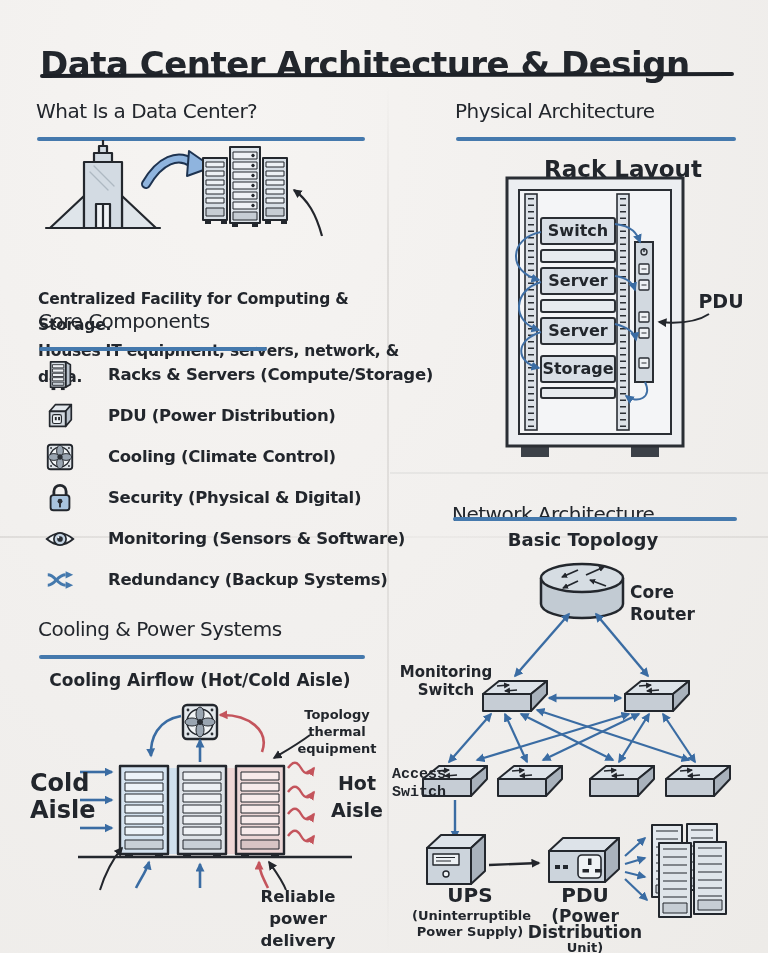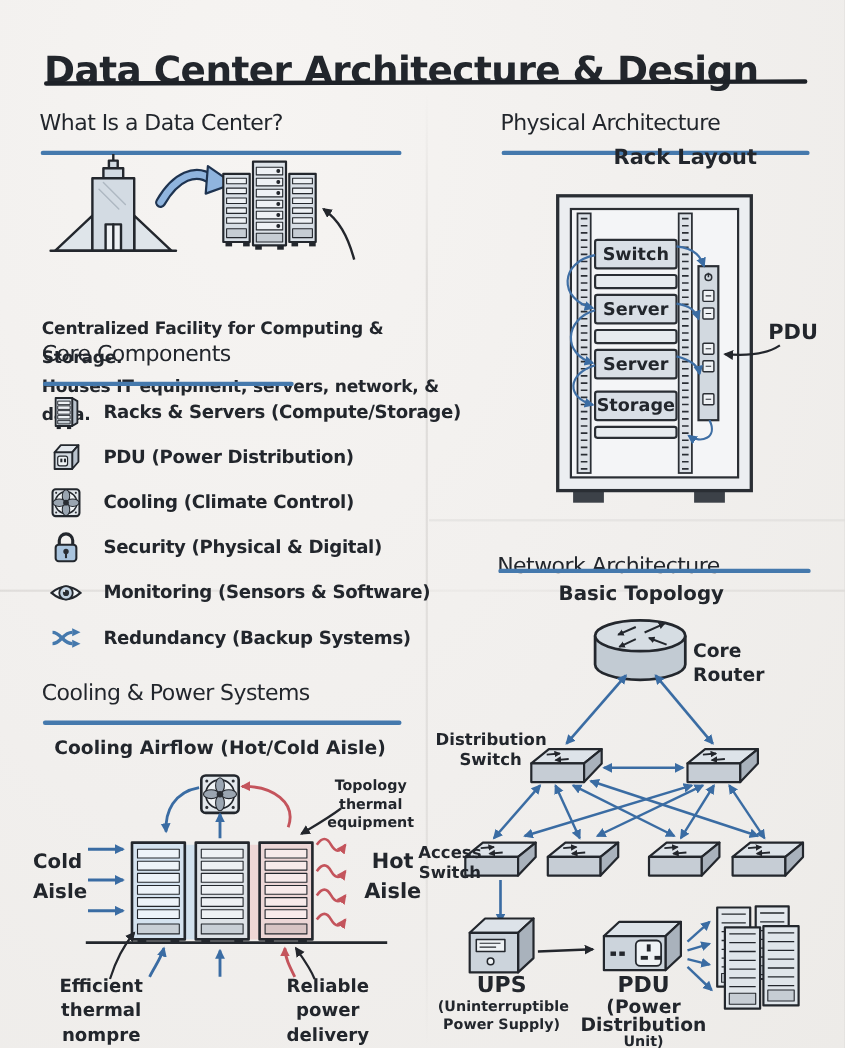--- a/index.html
+++ b/index.html
@@ -11,21 +11,21 @@
   .abs{position:absolute;}
   .crease{position:absolute;pointer-events:none;}
   h1,h2{margin:0;font-weight:bold;}
   .title{left:40px;top:22px;font-size:34px;letter-spacing:-0.5px;margin-top:22px;}
   .rule{position:absolute;border-radius:2px;background:#1d2127;height:4px;}
   .rule.blue{background:#4579ad;height:3.5px;}
   .sec-h{font-size:20px;font-weight:normal;letter-spacing:-0.5px;}
   .sub-h{font-weight:bold;text-align:center;}
   .para{font-size:15.5px;font-weight:bold;line-height:26px;letter-spacing:-0.2px;}
   .comp-list{left:40px;top:354px;width:370px;}
-  .comp-row{display:flex;align-items:center;height:41px;gap:14px;}
+  .comp-row{display:flex;align-items:center;height:41px;gap:28px;}
   .comp-icon{width:40px;display:flex;justify-content:center;flex:0 0 40px;}
   .comp-label{font-size:16.5px;font-weight:bold;letter-spacing:-0.3px;white-space:nowrap;}
   .lbl{position:absolute;font-weight:bold;line-height:1.32;}
   .ctr{text-align:center;}
   svg{display:block;}
   svg text{font-family:"DejaVu Sans","Liberation Sans",sans-serif;}
 </style>
 </head>
 <body>
 
@@ -330,44 +330,40 @@
       <path d="M280,148 c5,-7 9,-7 13,0 c4,7 8,7 13,0" marker-end="url(#mr)"></path>
     </g>
 
     <path d="M128,200 C133,190 139,182 141,174" stroke="#3a6ca3" stroke-width="2.6" fill="none" marker-end="url(#mb)"></path>
     <path d="M192,200 L192,176" stroke="#3a6ca3" stroke-width="2.6" fill="none" marker-end="url(#mb)"></path>
     <path d="M260,200 C255,190 251,182 251,174" stroke="#c4545c" stroke-width="2.6" fill="none" marker-end="url(#mr)"></path>
     <path d="M278,202 C274,192 268,184 261,174" stroke="#23262c" stroke-width="2" fill="none" marker-end="url(#mk)"></path>
     <path d="M92,202 C97,186 104,172 114,160" stroke="#23262c" stroke-width="2" fill="none" marker-end="url(#mk)"></path>
   </svg>
 
-  <div class="lbl" style="left:30px;top:770px;width:56px;font-size:18px;line-height:27px;">
+  <div class="lbl" style="left:30px;top:770px;width:56px;font-size:24px;line-height:27px;">
     <div>Cold</div>
     <div>Aisle</div>
   </div>
   <div class="lbl ctr" style="left:326px;top:770px;width:62px;font-size:19px;line-height:27px;">
     <div>Hot</div>
     <div>Aisle</div>
   </div>
   <div class="lbl ctr" style="left:276px;top:706px;width:122px;font-size:13px;line-height:17px;">
     <div>Topology thermal</div>
     <div>equipment</div>
   </div>
-  <div class="lbl ctr" style="left:32px;top:886px;width:120px;font-size:16.5px;line-height:22px;">
-    <div>Efficient</div>
-    <div>thermal nompre</div>
-  </div>
   <div class="lbl ctr" style="left:242px;top:886px;width:112px;font-size:16.5px;line-height:22px;">
     <div>Reliable</div>
     <div>power delivery</div>
   </div>
 
   <h2 class="abs sec-h" style="left:455px;top:99px;">Physical Architecture</h2>
   <div class="rule blue" style="left:456px;top:137px;width:280px;"></div>
-  <div class="abs sub-h" style="left:498px;top:132px;width:250px;font-size:19px;">Rack Layout</div>
+  <div class="abs sub-h" style="left:498px;top:156px;width:250px;font-size:23px;">Rack Layout</div>
 
   <svg class="abs" style="left:495px;top:172px;" width="252" height="292" viewBox="0 0 252 292">
     <g fill="#3c4148">
         <rect x="26" y="274" width="28" height="11"></rect>
         <rect x="136" y="274" width="28" height="11"></rect>
       </g>
     <rect x="12" y="6" width="176" height="268" fill="#eceef1" stroke="#2a2e34" stroke-width="3"></rect>
     <rect x="24" y="18" width="152" height="244" fill="#f4f5f7" stroke="#2a2e34" stroke-width="2"></rect>
 
     <rect x="30" y="22" width="12" height="236" fill="#dde2e8" stroke="#2a2e34" stroke-width="1.6"></rect>
@@ -510,28 +506,28 @@
       <path d="M278,301h24 M278,309h24 M278,317h24 M278,325h24 M278,333h24 M278,341h24 M278,349h24" stroke-width="1.2"></path>
       <rect x="278" y="355" width="24" height="10" fill="#c6cdd4" stroke-width="1"></rect>
       <rect x="309" y="294" width="32" height="72" fill="#dfe5ea"></rect>
       <path d="M313,300h24 M313,308h24 M313,316h24 M313,324h24 M313,332h24 M313,340h24 M313,348h24" stroke-width="1.2"></path>
       <rect x="313" y="352" width="24" height="10" fill="#c6cdd4" stroke-width="1"></rect>
     </g>
   </svg>
 
   <div class="lbl" style="left:630px;top:581px;width:110px;font-size:17px;">Core Router</div>
   <div class="lbl ctr" style="left:396px;top:663px;width:100px;font-size:15px;line-height:18px;">
-    <div>Distribution</div>
+    <div>Monitoring</div>
     <div>Switch</div>
   </div>
-  <div class="lbl ctr" style="left:376px;top:766px;width:66px;font-size:15px;line-height:18px;">
+  <div class="lbl ctr" style="left:386px;top:766px;width:66px;font-size:15px;line-height:18px;font-family:Liberation Mono, monospace;">
     <div>Access</div>
     <div>Switch</div>
   </div>
-  <div class="lbl ctr" style="left:398px;top:882px;width:116px;">
+  <div class="lbl ctr" style="left:412px;top:882px;width:116px;">
     <div style="font-size:20px;">UPS</div>
     <div style="font-size:13px;line-height:16px;">(Uninterruptible</div>
     <div style="font-size:13px;line-height:16px;">Power Supply)</div>
   </div>
   <div class="lbl ctr" style="left:518px;top:882px;width:134px;">
     <div style="font-size:20px;">PDU</div>
     <div style="font-size:17px;line-height:16px;">(Power Distribution</div>
     <div style="font-size:13px;line-height:16px;">Unit)</div>
   </div>
 

